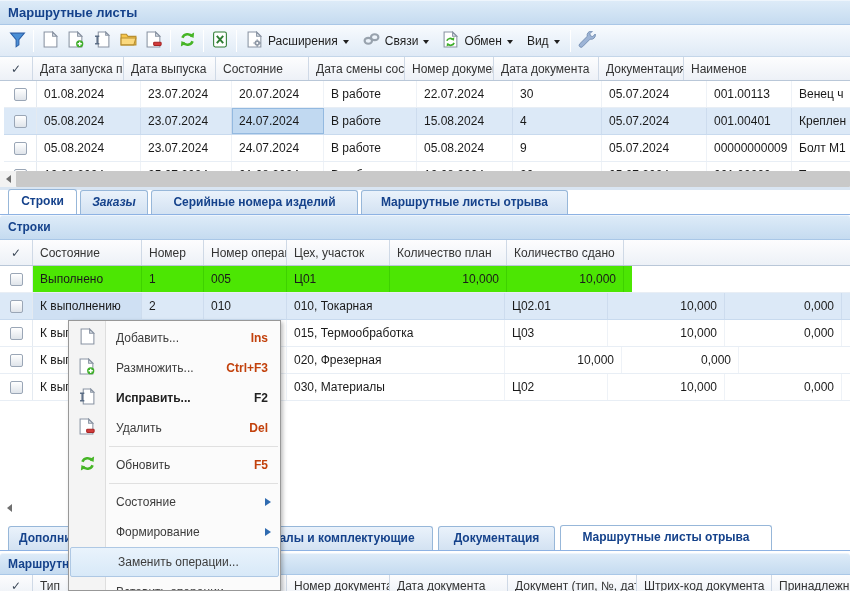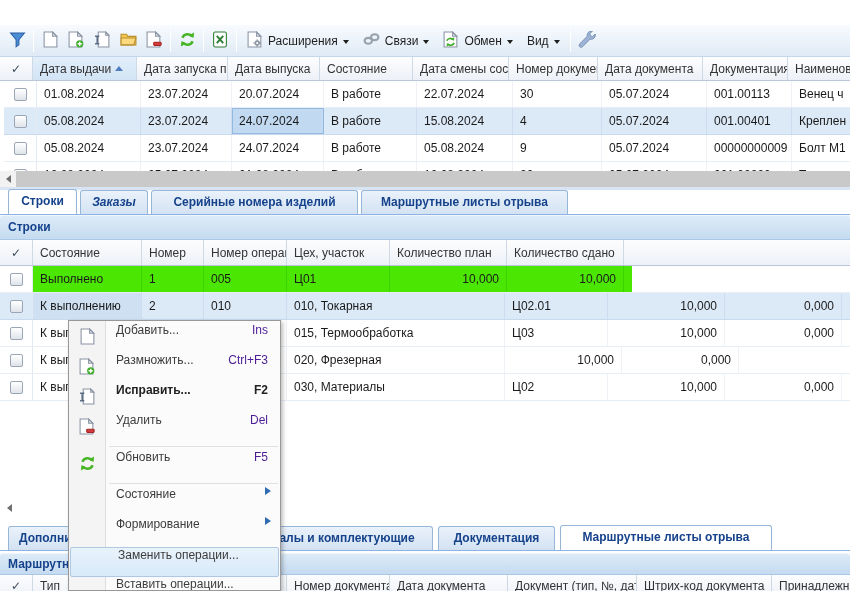--- a/index.html
+++ b/index.html
@@ -59,35 +59,38 @@
     background:linear-gradient(#eaf2fb,#d3e2f2); border:1px solid #97b7d9; border-bottom:none;
     border-radius:3px 3px 0 0; color:#15428b; font-weight:bold; font-size:12px;
     white-space:nowrap; overflow:hidden; padding:0 10px; }
   .tab.active { background:#fff; height:25px; line-height:23px; }
 
   
   #ctxmenu { left:68px; top:320px; width:213px; height:271px; background:#fbfbfb;
     border:1px solid #989898; box-shadow:2px 2px 4px rgba(0,0,0,.25); overflow:hidden; z-index:50; }
   #menu-gutter { position:absolute; left:0; top:0; width:37px; height:100%; background:#f4f4f4;
     border-right:1px solid #dedede; }
-  .mi { position:relative; height:30px; display:flex; align-items:flex-start; padding-left:47px; color:#3c3c3c; }
+  .mi { position:relative; height:30px; display:flex; align-items:center; padding-left:47px; color:#3c3c3c; }
   .mi .mi-ic { position:absolute; left:8px; top:50%; transform:translateY(-50%); width:20px; text-align:center; }
-  .mi .mi-sc { position:absolute; right:12px; color:#4c1d95; }
+  .mi .mi-sc { position:absolute; right:12px; color:#c2410c;font-weight:bold; }
   .mi.bold, .mi.bold .mi-sc { font-weight:bold; color:#222; }
   .mi.hover { margin:0 1px; border:1px solid #aec8e4; border-radius:2px;
     background:linear-gradient(#e9f3fc,#d8e9f8); }
   .msep { height:1px; background:#e0e0e0; margin:3px 2px 3px 40px; }
   .subarrow { position:absolute; right:9px; width:0; height:0; border-top:4.5px solid transparent;
     border-bottom:4.5px solid transparent; border-left:6px solid #2f6bb0; }
 </style>
 </head>
 <body>
 
 <div id="stage">
 
+  <div class="abs panel-hdr" style="left:0;top:0;width:850px;height:25px;">
+    <span>Маршрутные листы</span>
+  </div>
 
   <div class="abs" id="toolbar">
     <span class="tbtn">
       <span><svg width="17" height="17" viewBox="0 0 16 16">
             <path d="M1.5 2h13L9.3 8.2v4.8l-2.6 1.8V8.2z" fill="#4a8fd6" stroke="#2a5fa8"></path>
           </svg></span>
     </span>
     <span class="tsep"></span>
     <span class="tbtn">
       <span><svg width="15" height="17" viewBox="0 0 14 16">
@@ -181,24 +184,20 @@
     <span class="tbtn">
       <span><svg width="19" height="17" viewBox="0 0 18 16">
             <path d="M13.6 1.2a4 4 0 0 0-3.9 5L2.6 13.3a1.9 1.9 0 1 0 2.7 2.7l7.1-7.1a4 4 0 0 0 4.9-4.9l-2.4 2.4-2.1-.6-.6-2.1 2.4-2.4a4 4 0 0 0-1-.1z" transform="translate(0,-1.2)" fill="#9db4d6" stroke="#7089ad" stroke-width="0.8"></path>
           </svg></span>
     </span>
   </div>
 
   <div class="abs grid-hdr-row" style="left:0;top:57px;width:850px;height:24px;">
     <div class="hcell hcheck" style="width:33px">
         <span class="check-glyph">✓</span>
-      </div>
-    <div class="hcell sorted" style="width:104px">
-        <span>Дата выдачи</span>
-        <span class="sort-asc"></span>
       </div>
     <div class="hcell" style="width:91px">
         <span>Дата запуска производства</span>
       </div>
     <div class="hcell" style="width:92px">
         <span>Дата выпуска</span>
       </div>
     <div class="hcell" style="width:93px">
         <span>Состояние</span>
       </div>

